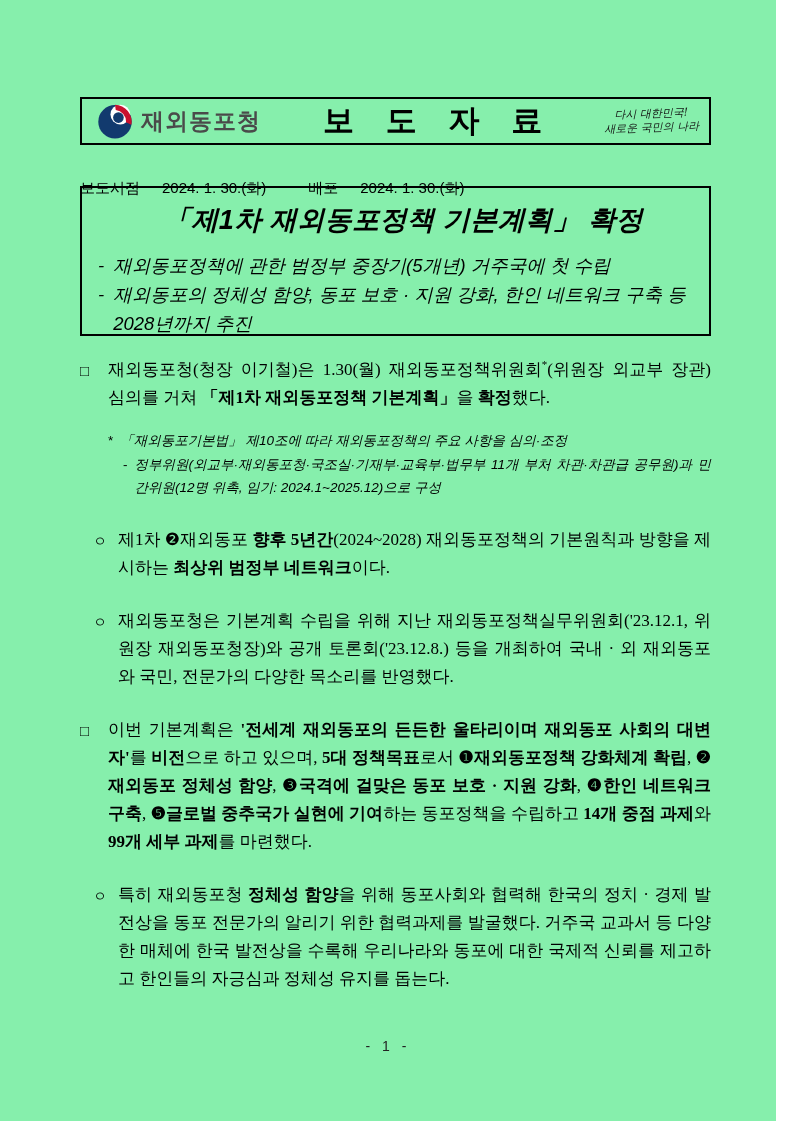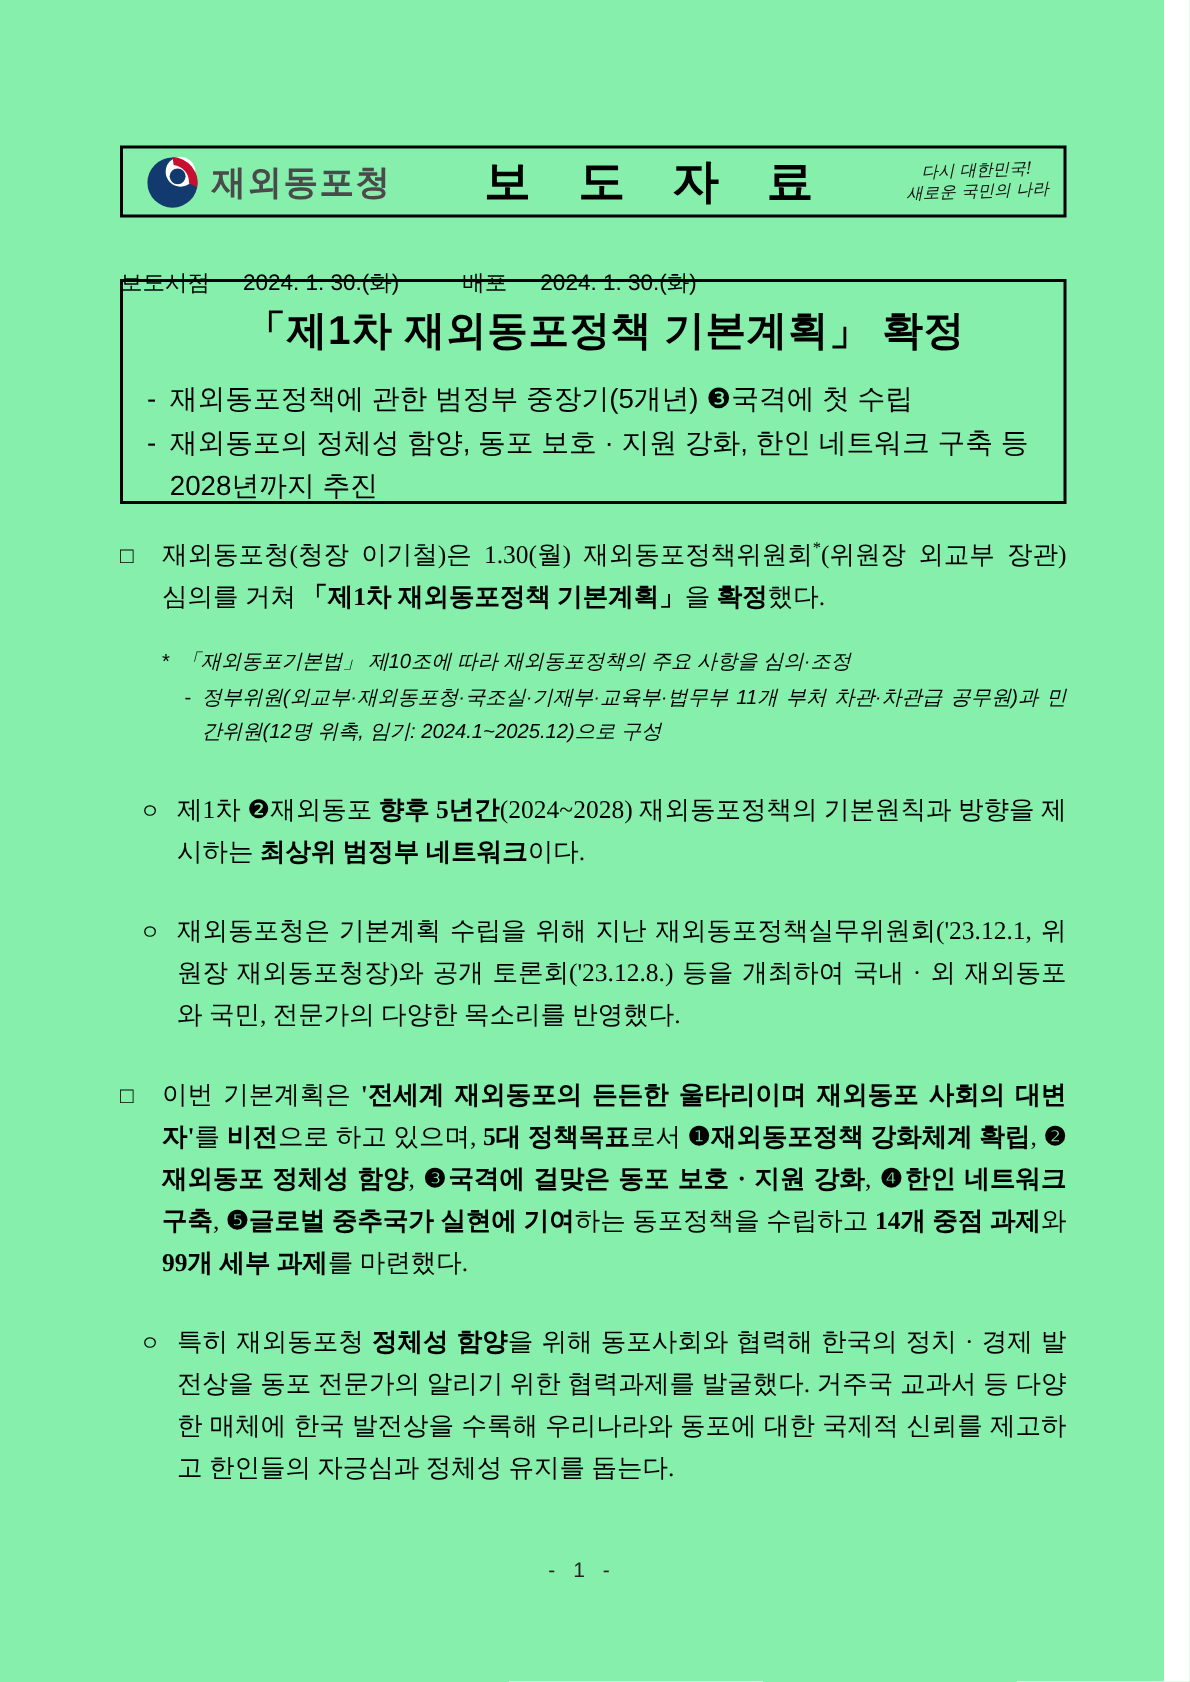--- a/index.html
+++ b/index.html
@@ -40,20 +40,21 @@
   }
   .date-row .lbl{margin-right:22px;}
   .date-row .val{white-space:nowrap;}
   .date-row .gap{width:42px;}
 
   
   .title-box{
     position:absolute;left:80px;top:186px;width:631px;height:150px;
     border:2.5px solid #000;box-sizing:border-box;
     padding:12px 0 8px 16px;
+    font-style:italic;
   }
   .box-title{
     text-align:center;font-family:"Liberation Sans", sans-serif;
     font-weight:bold;font-size:27px;letter-spacing:0.5px;margin-top:2px;
   }
   .box-bullets{margin-top:13px;}
   .tb{
     display:flex;gap:9px;
     font-family:"Liberation Sans", sans-serif;font-size:18.5px;
     line-height:29px;
@@ -119,21 +120,21 @@
     <span class="gap"></span>
     <span class="lbl">배포</span>
     <span class="val">2024. 1. 30.(화)</span>
   </div>
 
   <div class="title-box">
     <div class="box-title">「제1차 재외동포정책 기본계획」 확정</div>
     <div class="box-bullets">
         <div class="tb">
           <span class="dash">-</span>
-          <span class="tb-text">재외동포정책에 관한 범정부 중장기(5개년) ❸국격에 첫 수립</span>
+          <span class="tb-text">재외동포정책에 관한 범정부 중장기(5개년) 거주국에 첫 수립</span>
         </div>
         <div class="tb">
           <span class="dash">-</span>
           <span class="tb-text">재외동포의 정체성 함양, 동포 보호 · 지원 강화, 한인 네트워크 구축 등 2028년까지 추진</span>
         </div>
       </div>
   </div>
 
   <div class="body-text">
       <div class="para">

